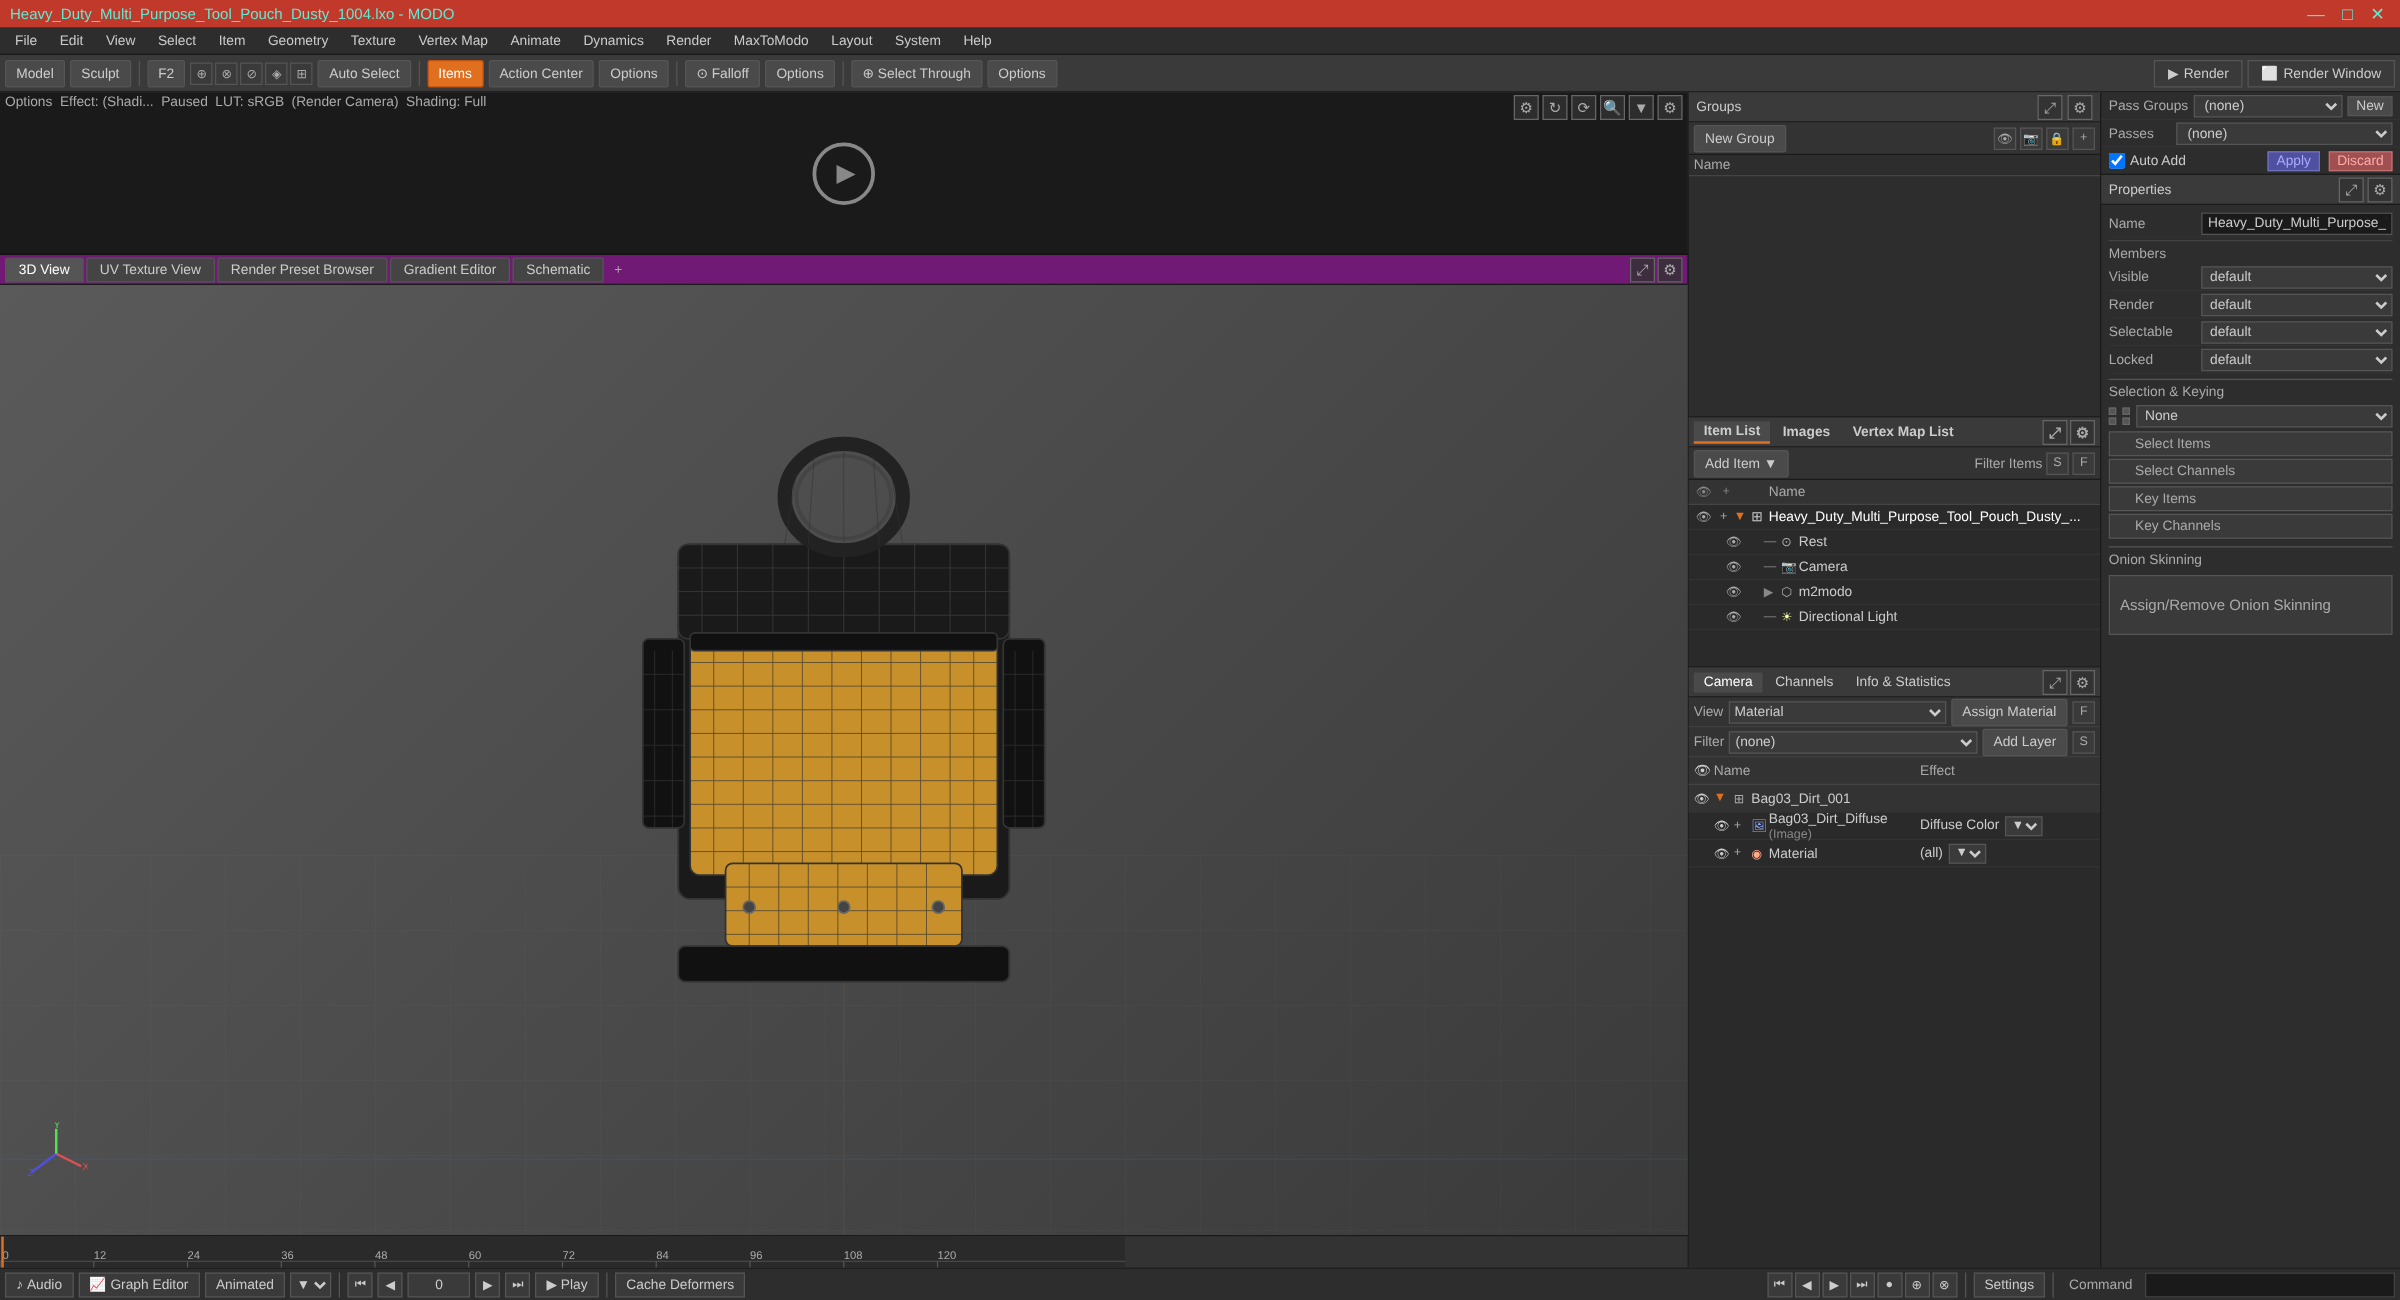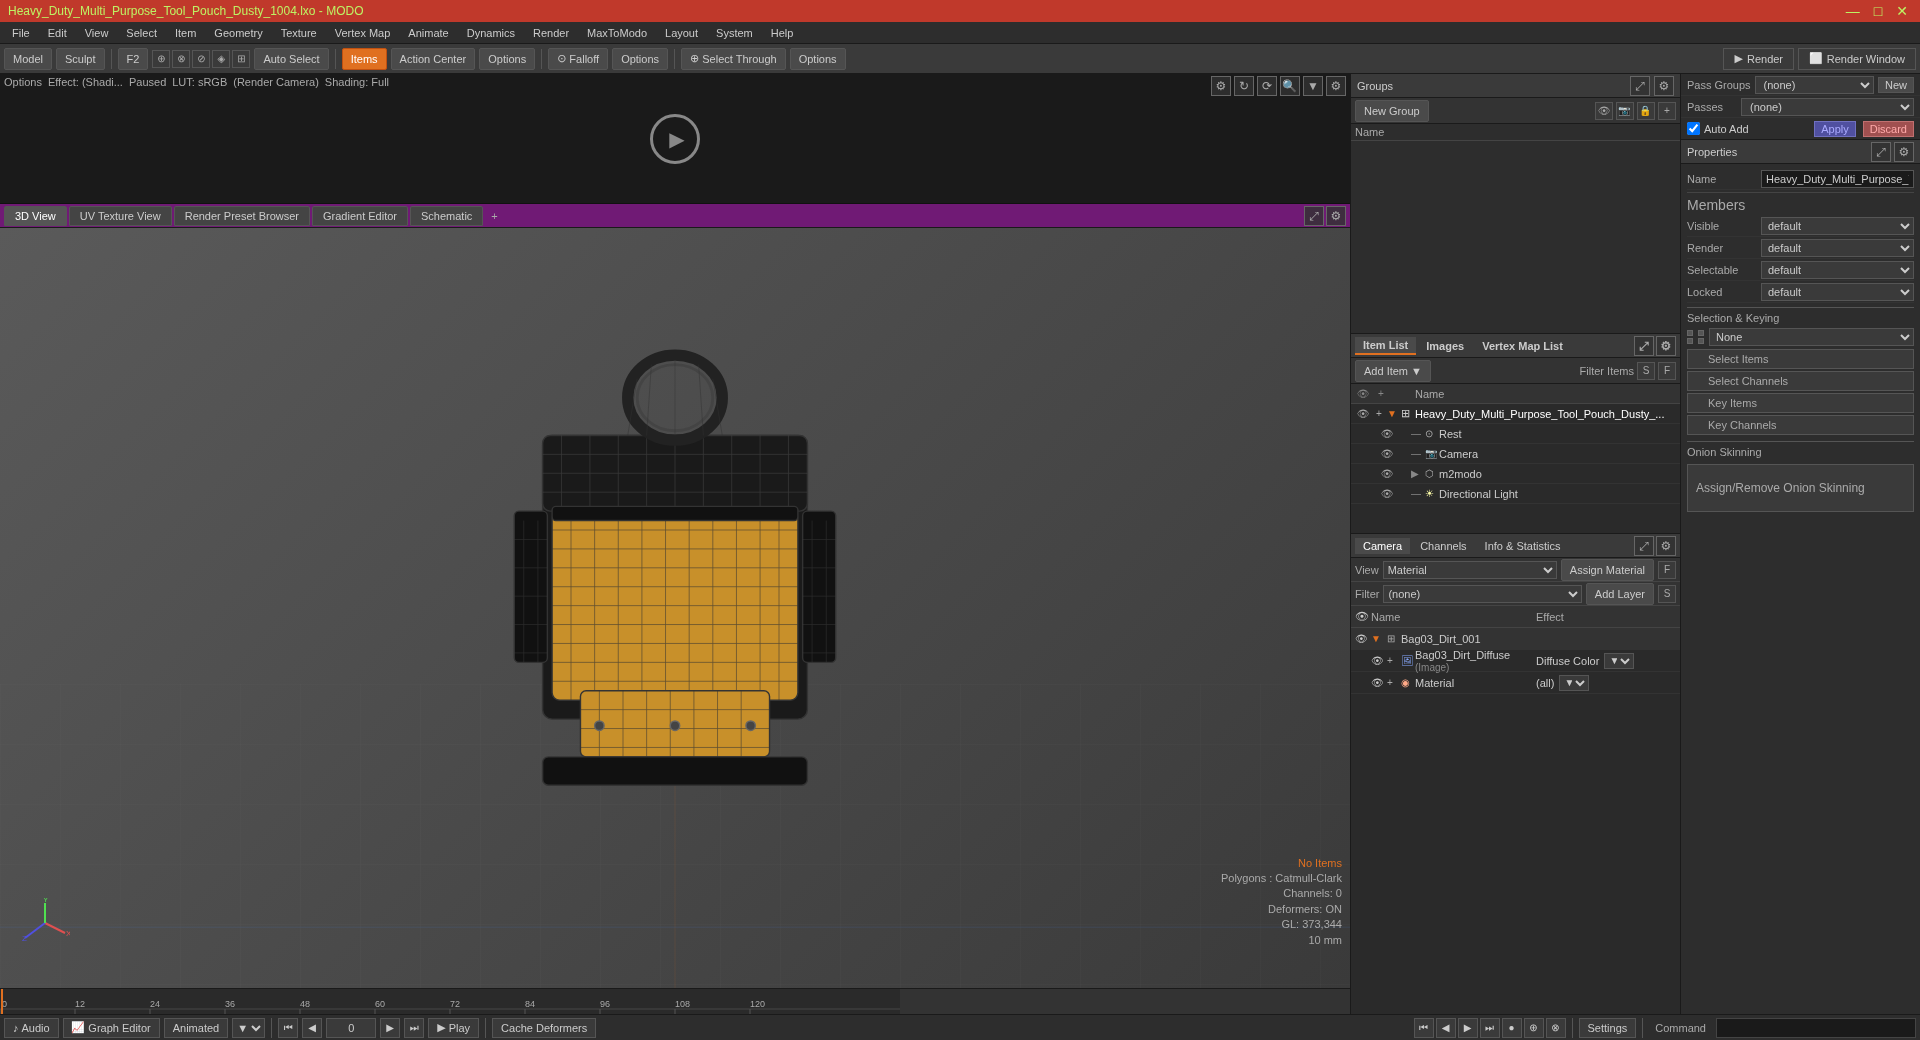--- a/index.html
+++ b/index.html
@@ -6,21 +6,21 @@
     body { background: #3a3a3a; font-family: 'Segoe UI', Arial, sans-serif; font-size: 11px; color: #ccc; overflow: hidden; width: 1920px; height: 1040px; }
     
     
     #titlebar {
       background: #c0392b;
       height: 22px;
       display: flex;
       align-items: center;
       justify-content: space-between;
       padding: 0 8px;
-      color: #bef264;
+      color: #5eead4;
       font-size: 12px;
     }
     #titlebar-controls { display: flex; gap: 6px; }
     #titlebar-controls span { cursor: pointer; font-size: 14px; padding: 0 4px; }
     
     
     #menubar {
       background: #2d2d2d;
       height: 22px;
       display: flex;
@@ -838,28 +838,20 @@
             </g>
 
             <rect x="70" y="195" width="260" height="15" rx="4" fill="#111"></rect>
 
             <circle cx="120" cy="427" r="5" fill="#444" stroke="#666"></circle>
             <circle cx="200" cy="427" r="5" fill="#444" stroke="#666"></circle>
             <circle cx="280" cy="427" r="5" fill="#444" stroke="#666"></circle>
           </g>
         </svg>
 
-        <div id="stats-overlay">
-          <div class="stat-line orange">No Items</div>
-          <div class="stat-line">Polygons : Catmull-Clark</div>
-          <div class="stat-line">Channels: 0</div>
-          <div class="stat-line">Deformers: ON</div>
-          <div class="stat-line">GL: 373,344</div>
-          <div class="stat-line">10 mm</div>
-        </div>
 
         <div id="axis-indicator">
           <svg width="50" height="50" viewBox="0 0 50 50">
             <line x1="25" y1="25" x2="45" y2="35" stroke="#e05050" stroke-width="2"></line>
             <line x1="25" y1="25" x2="5" y2="40" stroke="#5050e0" stroke-width="2"></line>
             <line x1="25" y1="25" x2="25" y2="5" stroke="#50e050" stroke-width="2"></line>
             <text x="46" y="38" fill="#e05050" font-size="8">X</text>
             <text x="2" y="43" fill="#5050e0" font-size="8">Z</text>
             <text x="23" y="4" fill="#50e050" font-size="8">Y</text>
           </svg>
@@ -1126,21 +1118,21 @@
     </div>
 
     <div id="props-body">
 
       <div class="prop-row">
         <span class="prop-label">Name</span>
         <input type="text" id="name-field" class="prop-value" value="Heavy_Duty_Multi_Purpose_Tool_Po" style="">
       </div>
 
       <div style="padding:4px 0 2px;border-top:1px solid #444;margin-top:2px">
-        <span style="font-size:14px;color:#aaa">Members</span>
+        <span style="font-size:11px;color:#aaa">Members</span>
       </div>
 
       <div class="prop-row">
         <span class="prop-label">Visible</span>
         <select class="prop-select">
           <option>default</option>
         </select>
       </div>
 
       <div class="prop-row">

